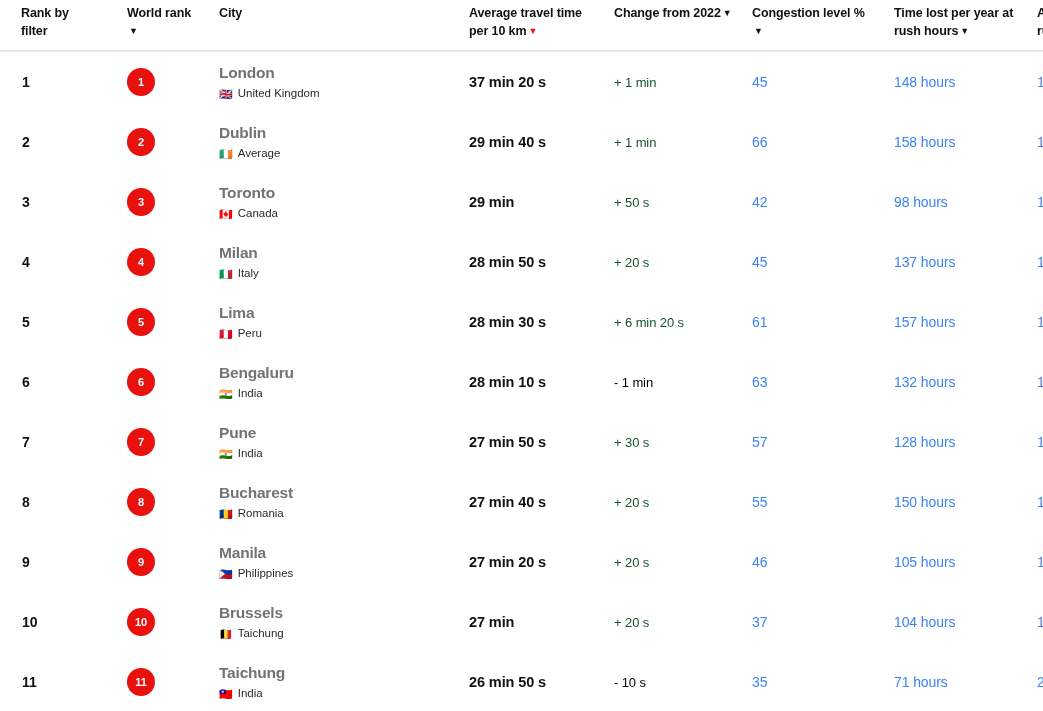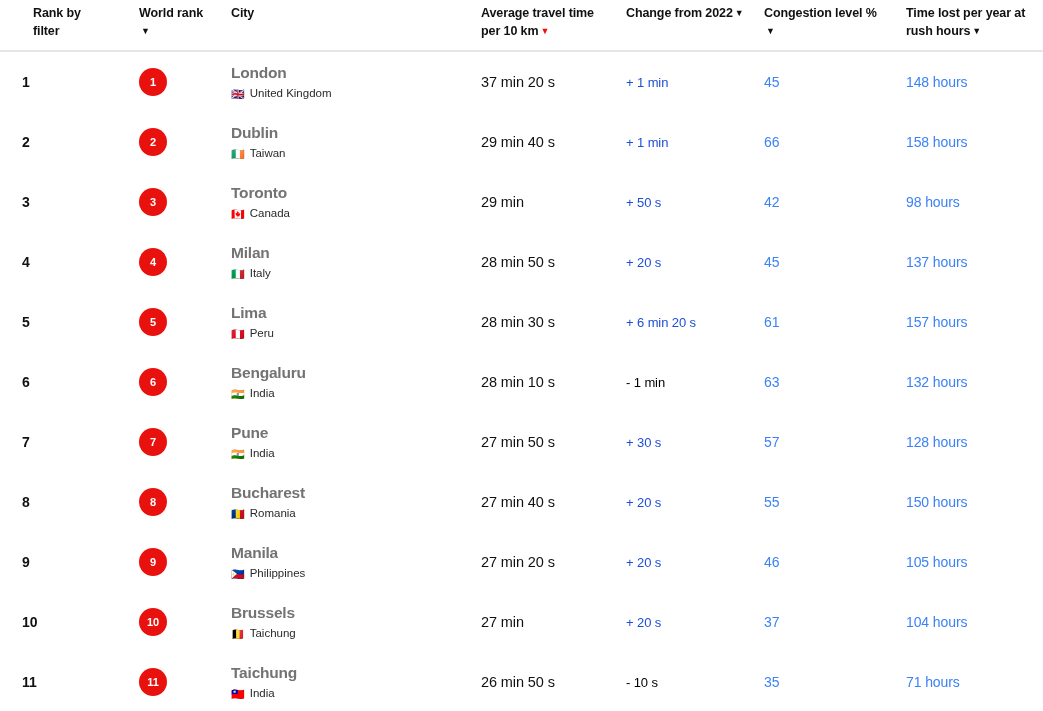--- a/index.html
+++ b/index.html
@@ -28,21 +28,21 @@
     font-size: 12.5px;
     font-weight: bold;
     line-height: 1.45;
     color: #111111;
     padding: 4px 10px 10px 0;
     letter-spacing: -0.1px;
   }
   thead tr {
     border-bottom: 2px solid #e6e6e6;
   }
-  .hdr-rank-filter  { width: 96px;  padding-left: 33px; margin-top: 37px; }
+  .hdr-rank-filter  { width: 96px;  padding-left: 21px; margin-top: 37px; }
   .hdr-world-rank   { width: 82px;  }
   .hdr-city         { width: 240px; }
   .hdr-travel       { width: 135px; }
   .hdr-change       { width: 128px; }
   .hdr-congestion   { width: 132px; }
   .hdr-timelost     { width: 133px; }
   .hdr-speed        { width: 97px;  }
 
   .sort-caret {
     font-size: 9px;
@@ -102,27 +102,27 @@
   }
   .flag {
     font-family: "DejaVu Sans", sans-serif;
     font-size: 11px;
     line-height: 1;
     letter-spacing: 0;
   }
 
   .cell-travel {
     font-size: 14.5px;
-    font-weight: normal;
+    font-weight: bold;
     color: #111111;
     letter-spacing: -0.1px;
   }
 
   .cell-change { font-size: 13px; letter-spacing: -0.1px; }
-  .change-up   { color: #1d4ed8; }
+  .change-up   { color: #14532d; }
   .change-down { color: #000000; }
 
   .cell-congestion,
   .cell-timelost,
   .cell-speed {
     font-size: 14px;
     color: #3b82f6;
     letter-spacing: -0.1px;
   }
 </style>
@@ -185,21 +185,21 @@
       </tr>
       <tr>
         <td class="cell-rank-filter">2</td>
         <td>
           <div class="rank-badge">2</div>
         </td>
         <td>
           <div class="city-name">Dublin</div>
           <div class="city-country">
             <span class="flag">🇮🇪</span>
-            <span>Taiwan</span>
+            <span>Average</span>
           </div>
         </td>
         <td class="cell-travel">29 min 40 s</td>
         <td class="cell-change change-up">+ 1 min</td>
         <td class="cell-congestion">66</td>
         <td class="cell-timelost">158 hours</td>
         <td class="cell-speed">16 km/h</td>
       </tr>
       <tr>
         <td class="cell-rank-filter">3</td>

